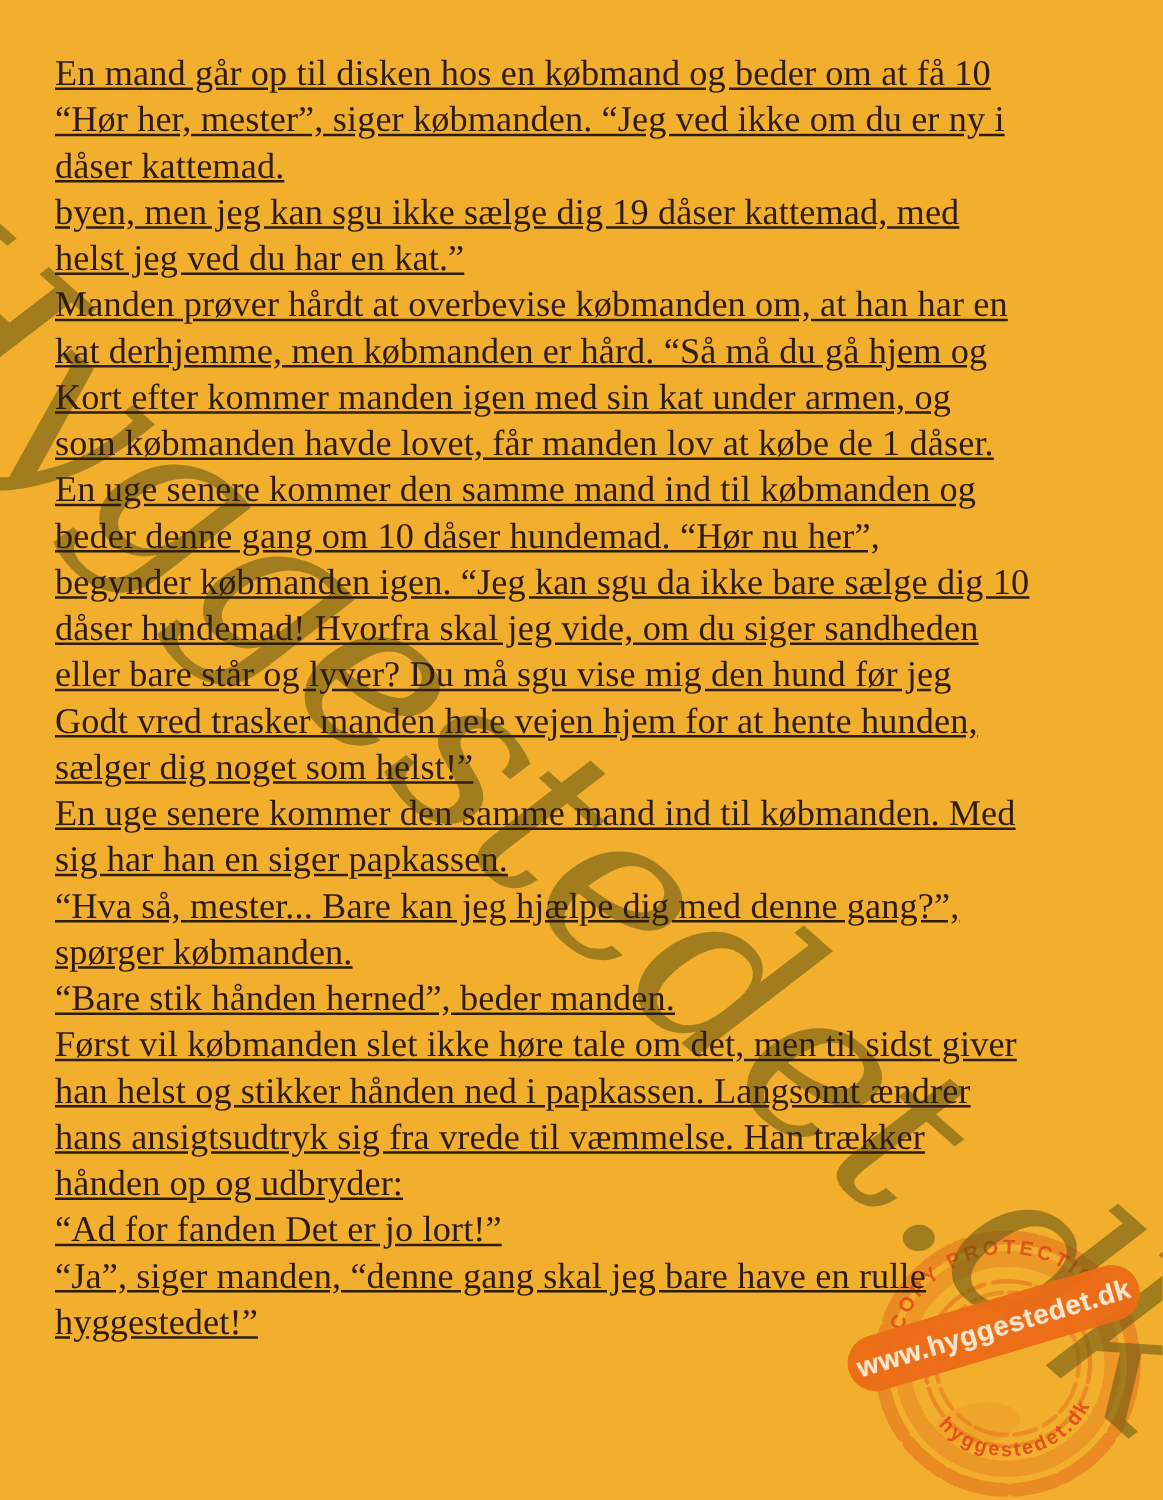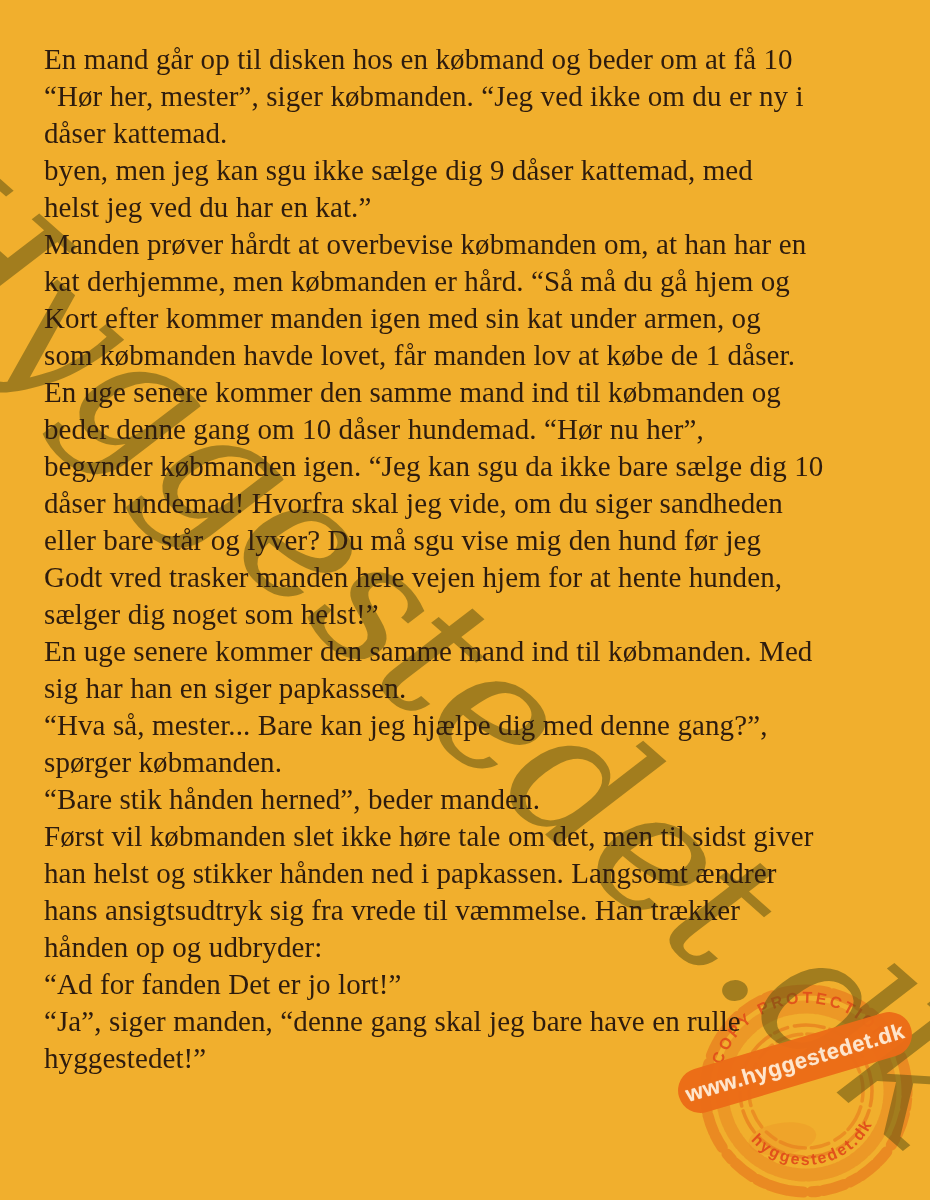--- a/index.html
+++ b/index.html
@@ -41,21 +41,21 @@
   .joke {
     position: absolute;
     left: 44px;
     top: 41px;
     z-index: 4;
     color: var(--text, #2E1C0E);
     font-size: 29px;
     line-height: 37px;
     letter-spacing: 0.1px;
   }
-  .joke .line { white-space: nowrap; }
+  .joke .line { white-space: nowrap; text-decoration: underline; }
   
   .stamp-wrap {
     position: absolute;
     left: 680px;
     top: 965px;
     width: 252px;
     height: 252px;
     z-index: 1;
     transform: rotate(-8deg);
   }
@@ -115,21 +115,21 @@
     </svg>
   </div>
 
   <div class="banner">www.hyggestedet.dk</div>
 
   <div class="joke">
 
   <div class="line">En mand går op til disken hos en købmand og beder om at få 10</div>
       <div class="line">“Hør her, mester”, siger købmanden. “Jeg ved ikke om du er ny i</div>
       <div class="line">dåser kattemad.</div>
-      <div class="line">byen, men jeg kan sgu ikke sælge dig 9 dåser kattemad, med</div>
+      <div class="line">byen, men jeg kan sgu ikke sælge dig 19 dåser kattemad, med</div>
       <div class="line">helst jeg ved du har en kat.”</div>
       <div class="line">Manden prøver hårdt at overbevise købmanden om, at han har en</div>
       <div class="line">kat derhjemme, men købmanden er hård. “Så må du gå hjem og</div>
       <div class="line">Kort efter kommer manden igen med sin kat under armen, og</div>
       <div class="line">som købmanden havde lovet, får manden lov at købe de 1 dåser.</div>
       <div class="line">En uge senere kommer den samme mand ind til købmanden og</div>
       <div class="line">beder denne gang om 10 dåser hundemad. “Hør nu her”,</div>
       <div class="line">begynder købmanden igen. “Jeg kan sgu da ikke bare sælge dig 10</div>
       <div class="line">dåser hundemad! Hvorfra skal jeg vide, om du siger sandheden</div>
       <div class="line">eller bare står og lyver? Du må sgu vise mig den hund før jeg</div>

